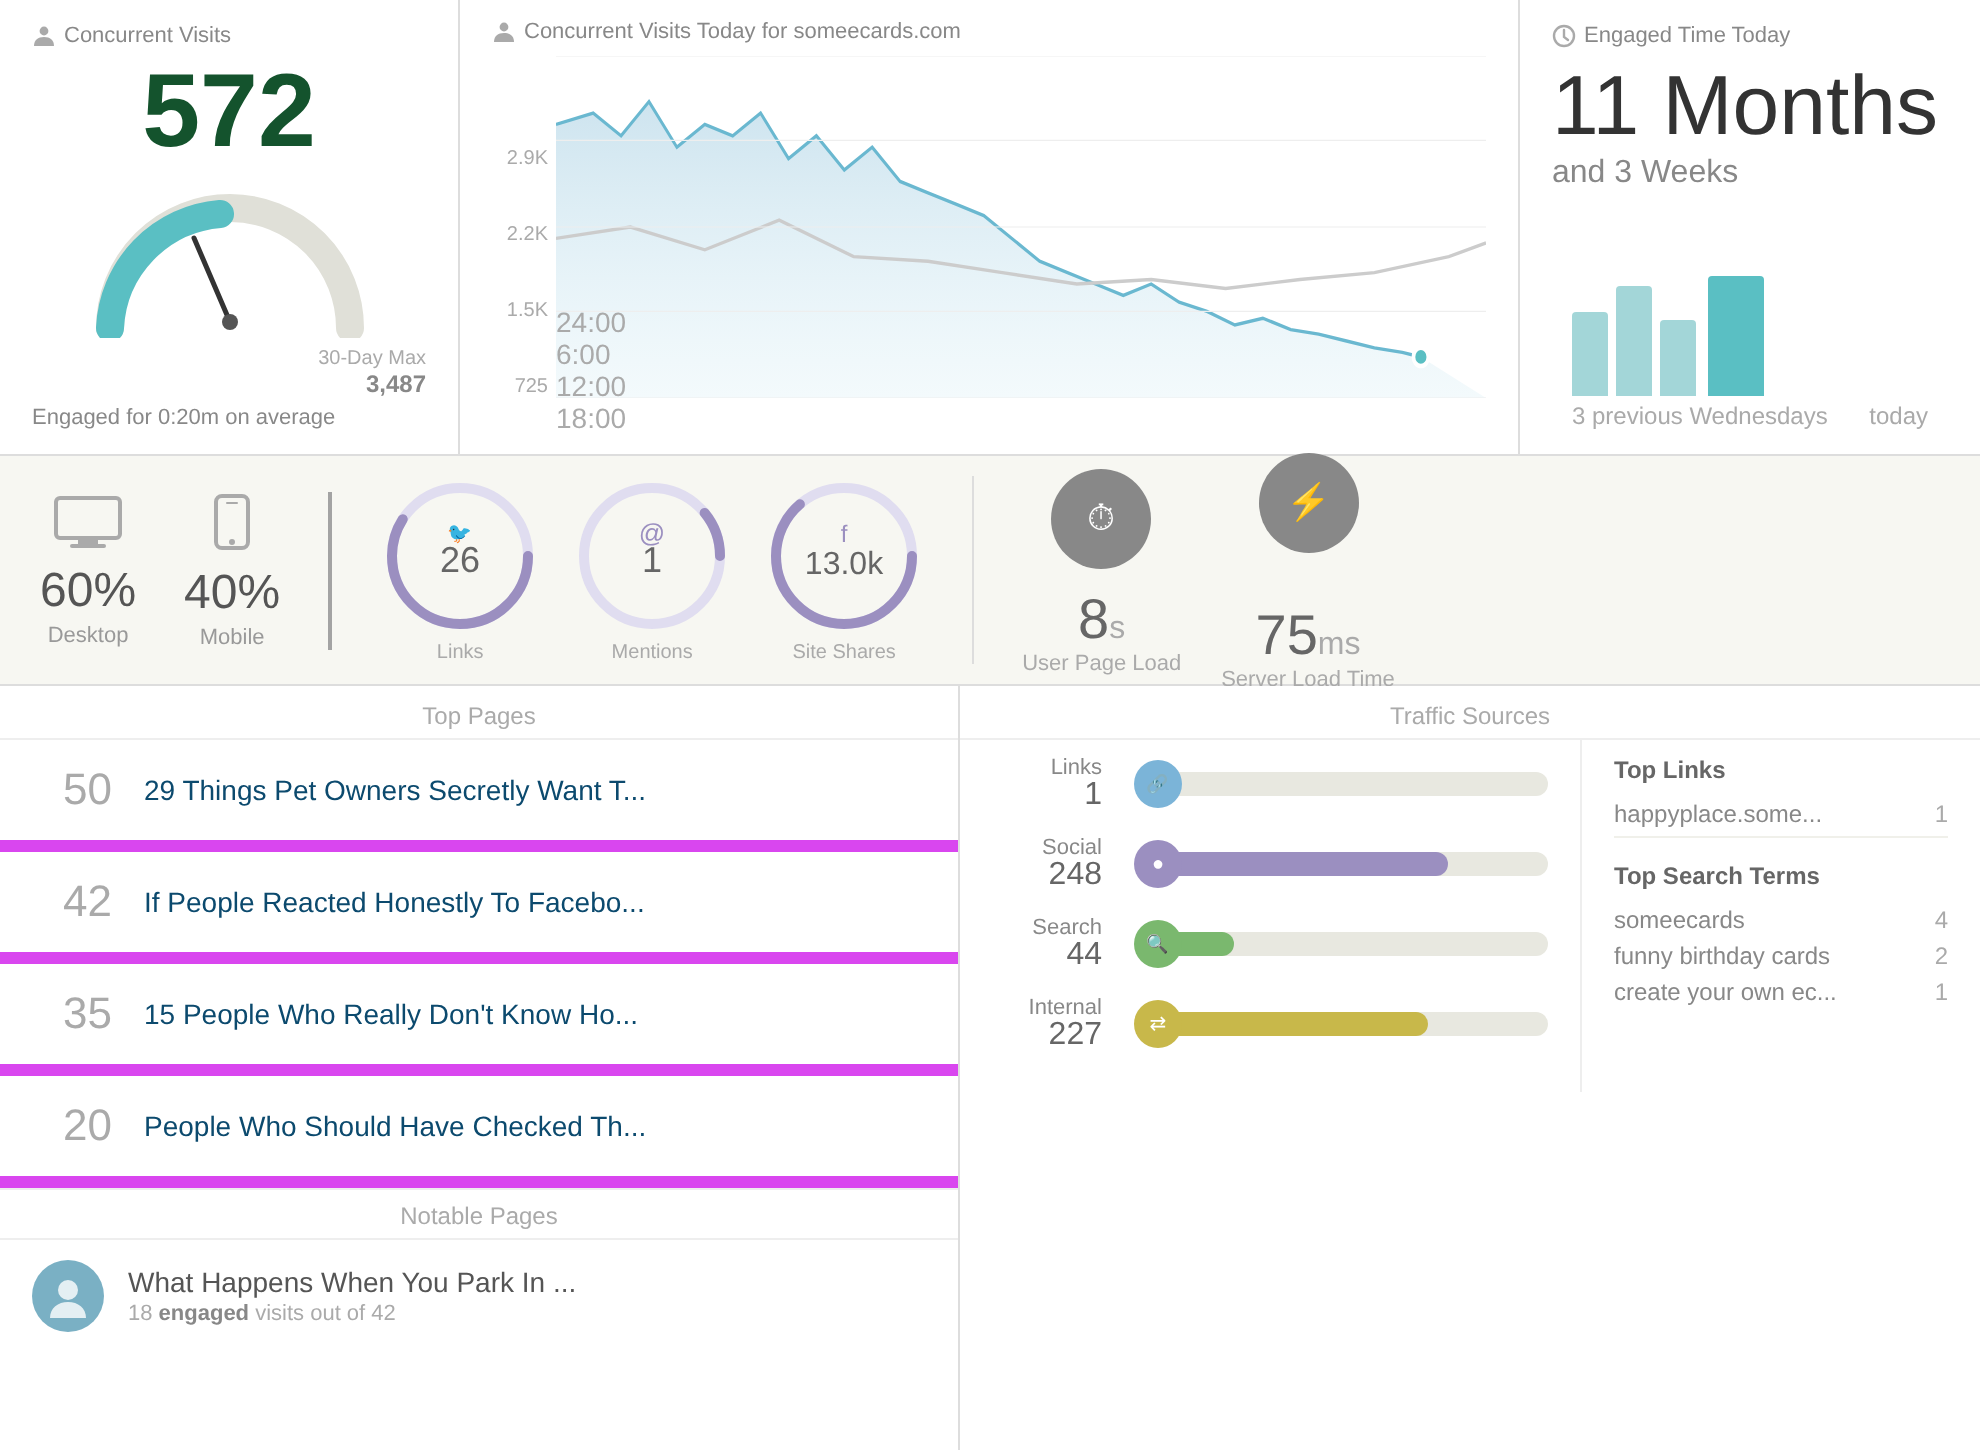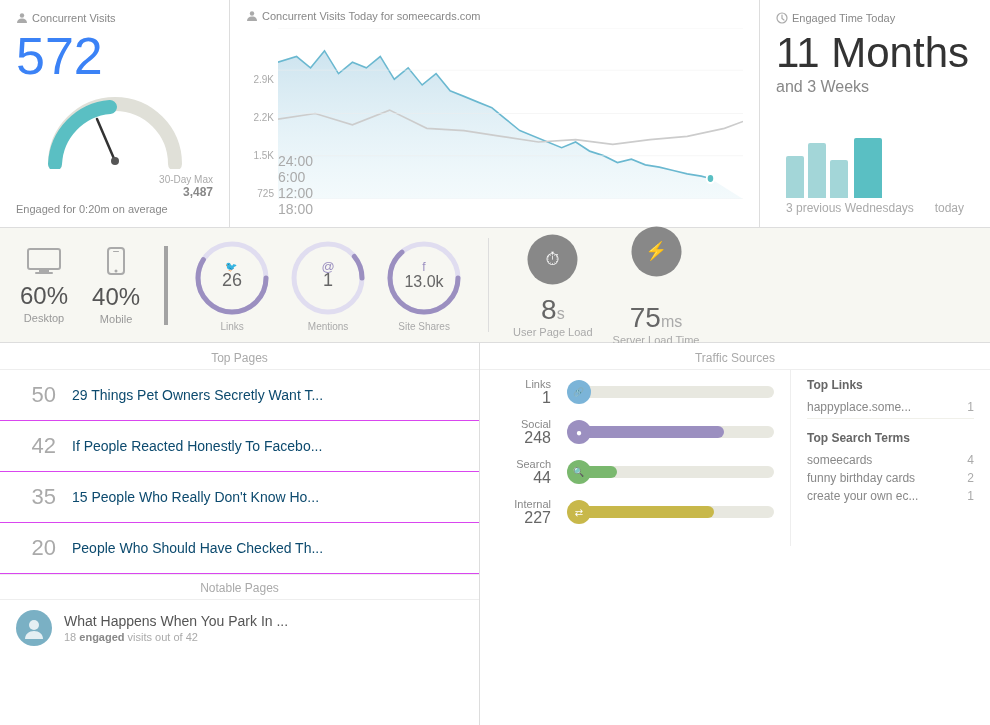--- a/index.html
+++ b/index.html
@@ -5,60 +5,60 @@
     * { box-sizing: border-box; margin: 0; padding: 0; }
     body { font-family: 'Helvetica Neue', Arial, sans-serif; background: #f0f0ea; color: #444; font-size: 13px; width: 990px; height: 725px; overflow: hidden; }
 
     
     .top-section { display: flex; background: #fff; border-bottom: 1px solid #ddd; height: 228px; }
 
     
     .panel-concurrent { width: 230px; border-right: 1px solid #ddd; padding: 12px 16px; display: flex; flex-direction: column; }
     .panel-label { font-size: 11px; color: #888; display: flex; align-items: center; gap: 4px; }
     .panel-label svg { width: 12px; height: 12px; }
-    .big-number { font-size: 52px; font-weight: 400; color: #3b82f6; line-height: 1; margin: 6px 0 4px; }
+    .big-number { font-size: 52px; font-weight: 700; color: #14532d; line-height: 1; margin: 6px 0 4px; text-align: center; }
     .gauge-container { flex: 1; display: flex; align-items: center; justify-content: center; position: relative; }
     .gauge-svg { width: 140px; height: 80px; }
     .gauge-bottom { display: flex; justify-content: flex-end; flex-direction: column; align-items: flex-end; font-size: 10px; color: #888; margin-top: 2px; }
     .engaged-label { font-size: 11px; color: #888; margin-top: 4px; }
 
     
     .panel-chart { flex: 1; border-right: 1px solid #ddd; padding: 10px 16px; display: flex; flex-direction: column; }
     .chart-area { flex: 1; position: relative; }
     .chart-y-labels { position: absolute; left: 0; top: 0; bottom: 20px; display: flex; flex-direction: column; justify-content: space-between; font-size: 10px; color: #aaa; }
 
     
     .panel-engaged { width: 230px; padding: 12px 16px; display: flex; flex-direction: column; }
     .big-time { font-size: 42px; font-weight: 300; color: #333; line-height: 1.1; margin: 6px 0 2px; }
     .sub-time { font-size: 16px; color: #888; font-weight: 300; }
 
     
     .middle-section { display: flex; background: #f7f7f2; border-bottom: 1px solid #ddd; height: 115px; align-items: center; padding: 0 20px; }
-    .device-block { display: flex; gap: 24px; align-items: center; padding-right: 24px; border-right: 4px solid #a3a3a3; }
+    .device-block { display: flex; gap: 24px; align-items: center; padding-right: 24px; border-right: 2px solid #a3a3a3; }
     .device-item { text-align: center; }
     .device-pct { font-size: 24px; font-weight: 300; color: #555; }
     .device-name { font-size: 11px; color: #999; margin-top: 2px; }
     .device-icon { margin-bottom: 4px; }
 
     .social-circles { display: flex; gap: 16px; padding: 0 24px; border-right: 1px solid #ddd; align-items: center; }
     .circle-item { text-align: center; }
     .circle-svg-wrap { position: relative; display: inline-block; }
     .circle-lbl { font-size: 10px; color: #aaa; }
 
     .metric-blocks { display: flex; gap: 20px; padding: 0 24px; align-items: center; }
     .metric-item { text-align: center; }
     .metric-lbl { font-size: 11px; color: #aaa; }
 
     
     .bottom-section { display: flex; flex: 1; height: calc(725px - 228px - 115px); }
 
     
     .panel-pages { width: 480px; border-right: 1px solid #ddd; background: #fff; display: flex; flex-direction: column; }
     .panel-title { text-align: center; font-size: 12px; color: #aaa; padding: 8px 0 4px; border-bottom: 1px solid #eee; }
-    .page-item { display: flex; align-items: center; padding: 12px 16px; border-bottom: 1px solid #d946ef; }
+    .page-item { display: flex; align-items: center; padding: 12px 16px; border-bottom: 6px solid #d946ef; }
     .page-num { font-size: 22px; font-weight: 300; color: #aaa; width: 40px; text-align: right; margin-right: 16px; }
     .page-title-text { font-size: 14px; color: #0c4a6e; }
     .notable-section { border-top: 1px solid #eee; }
     .notable-title { text-align: center; font-size: 12px; color: #aaa; padding: 6px 0 4px; border-bottom: 1px solid #eee; }
     .notable-item { display: flex; align-items: center; padding: 10px 16px; }
     .avatar { width: 36px; height: 36px; border-radius: 50%; background: #7ab0c4; margin-right: 12px; display: flex; align-items: center; justify-content: center; flex-shrink: 0; }
     .notable-text { font-size: 14px; color: #555; }
     .notable-sub { font-size: 11px; color: #aaa; margin-top: 2px; }
     .notable-sub b { color: #888; font-weight: 600; }
 

